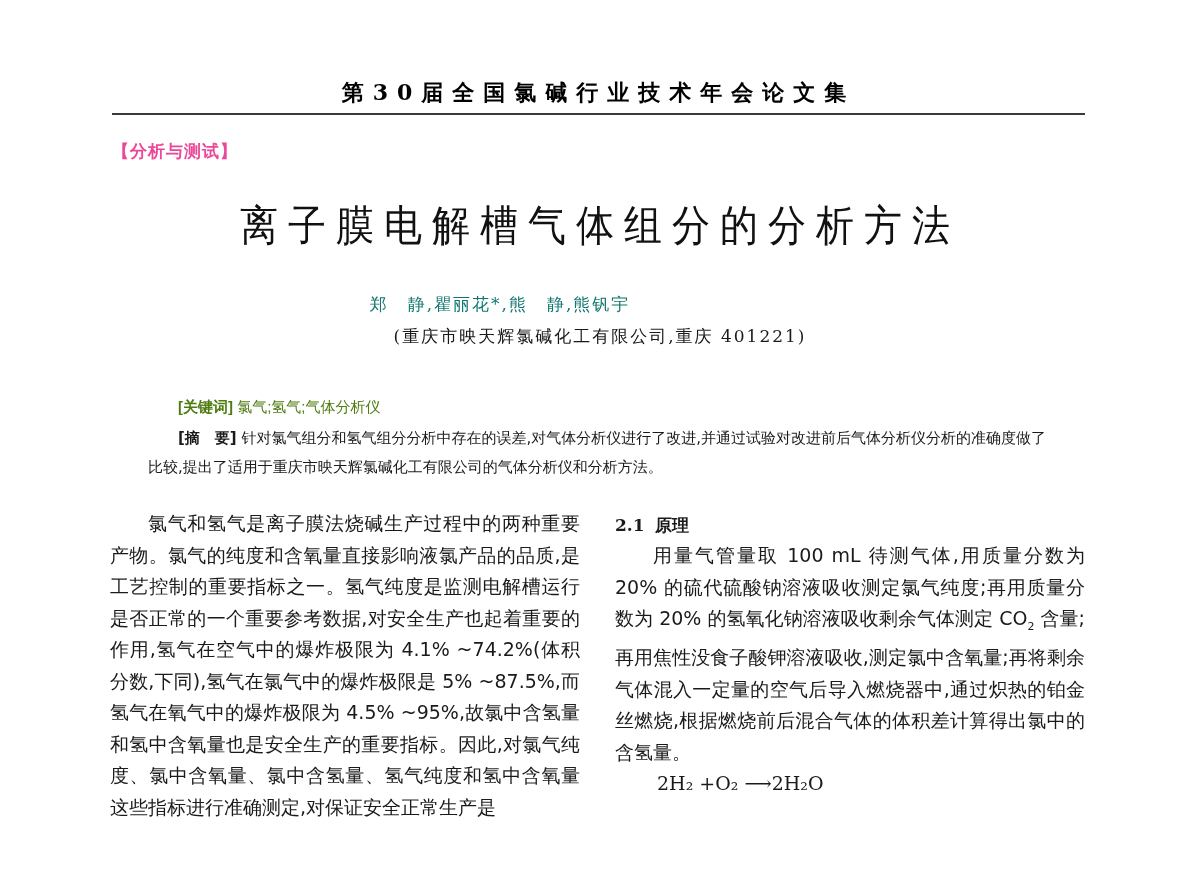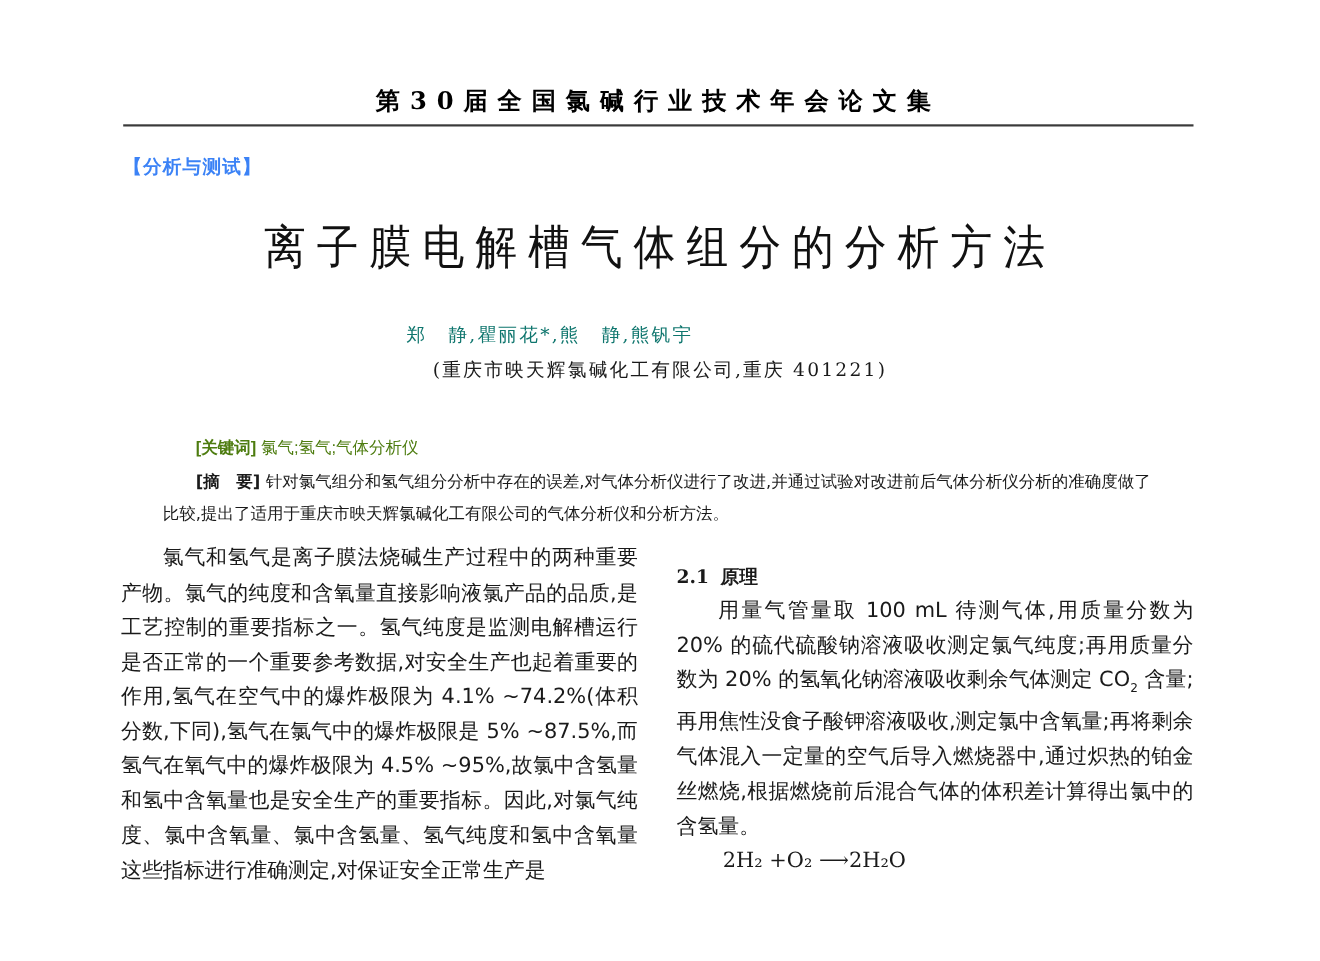--- a/index.html
+++ b/index.html
@@ -39,21 +39,21 @@
       height: 2px;
       background: #3a3a3a;
     }
     .section-tag {
       position: absolute;
       left: 112px;
       top: 140px;
       font-family: "DejaVu Sans", "Liberation Sans", sans-serif;
       font-weight: bold;
       font-size: 17px;
-      color: #3b82f6;
+      color: #ec4899;
       letter-spacing: 1px;
     }
     .article-title {
       position: absolute;
       left: 0;
       top: 200px;
       width: 1200px;
       text-align: center;
       font-family: "DejaVu Sans", "Liberation Sans", sans-serif;
       font-size: 38px;
@@ -99,21 +99,21 @@
       top: 424px;
       width: 900px;
       font-family: "DejaVu Sans", "Liberation Sans", sans-serif;
       font-size: 15px;
       line-height: 29px;
       color: #1a1a1a;
       text-indent: 30px;
     }
     .col {
       position: absolute;
-      top: 492px;
+      top: 508px;
       width: 470px;
       font-family: "DejaVu Sans", "Liberation Sans", sans-serif;
       font-size: 19px;
       line-height: 31.5px;
       color: #1a1a1a;
       text-align: justify;
     }
     .col-left {
       left: 110px;
     }

